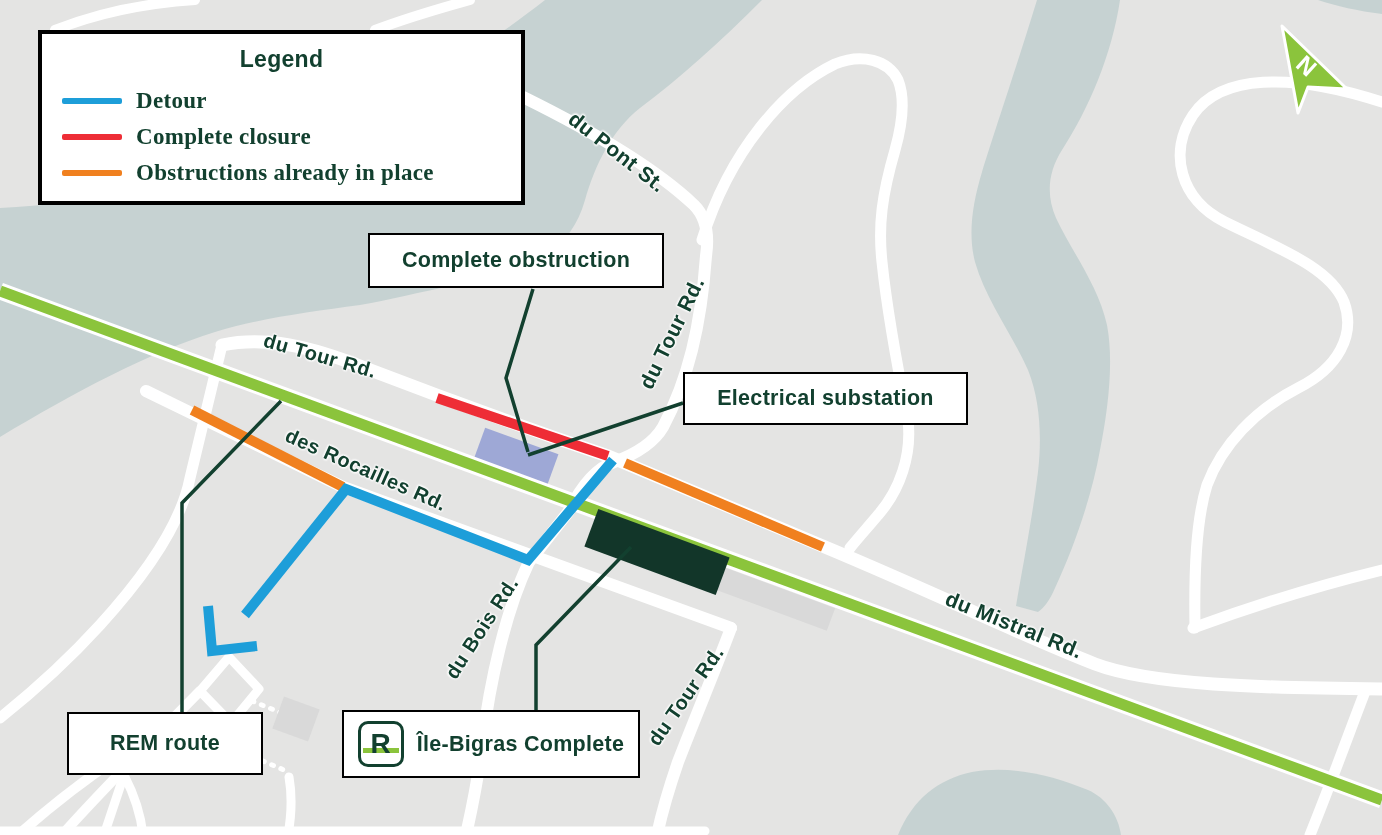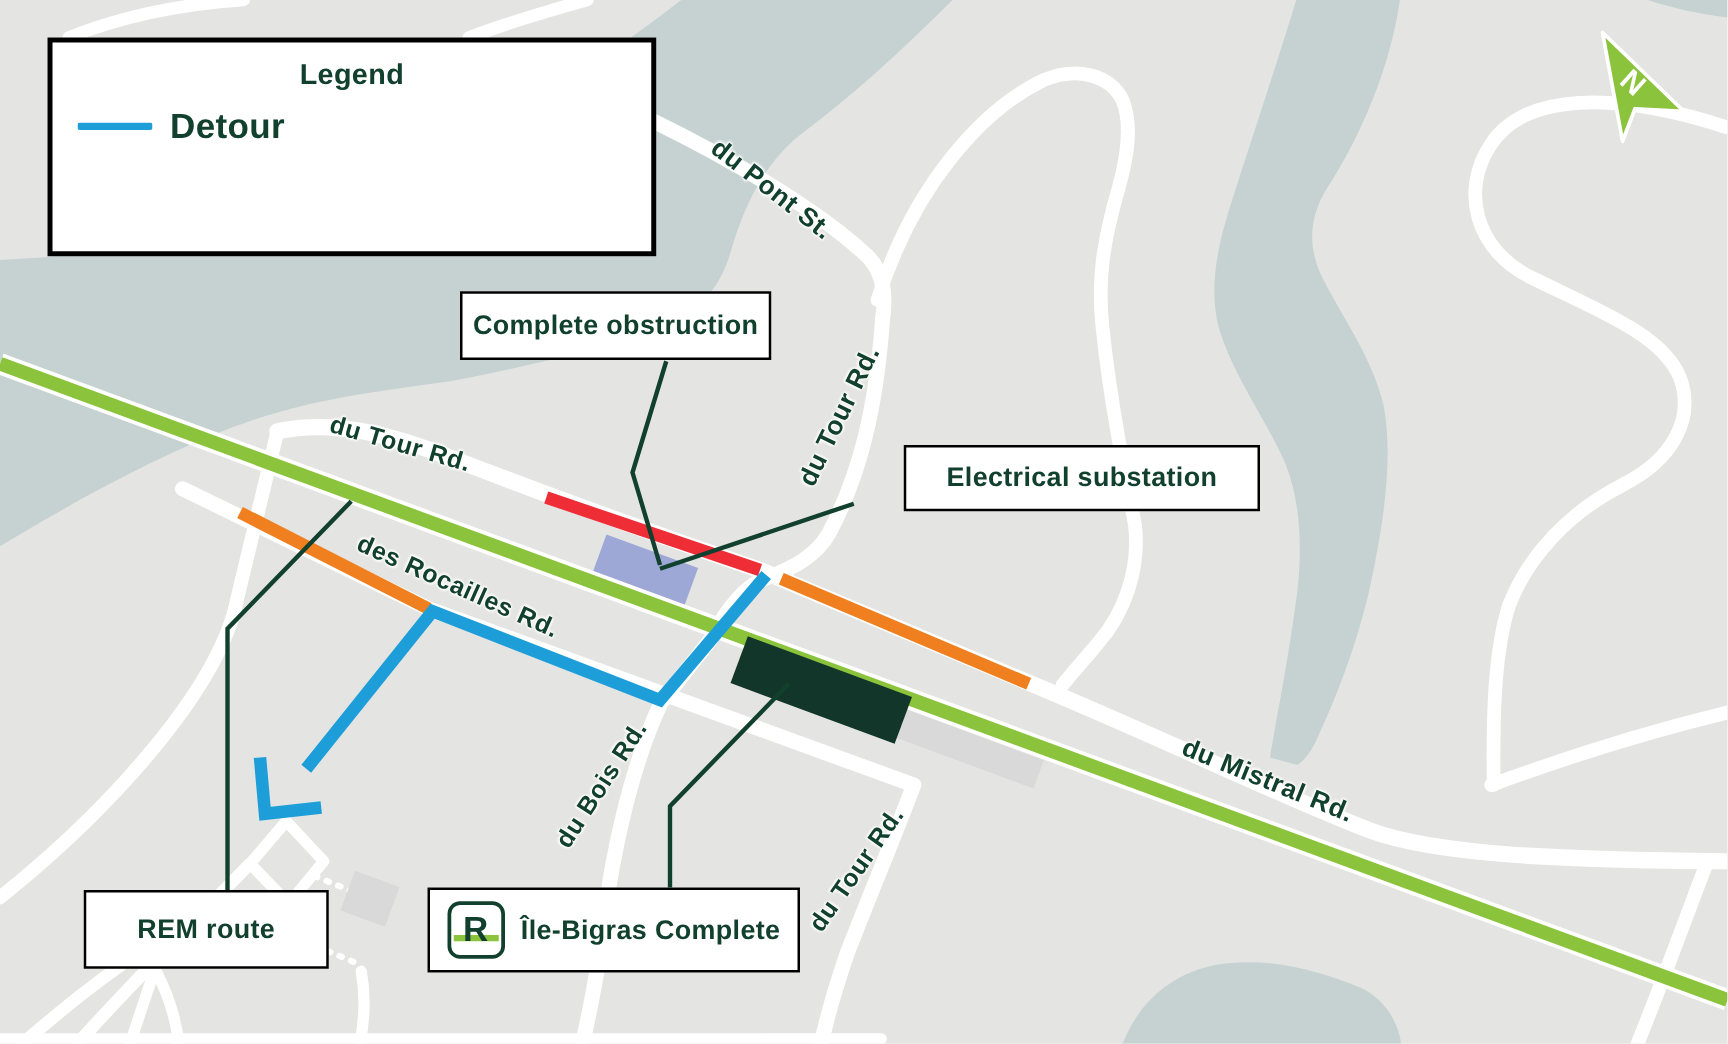--- a/index.html
+++ b/index.html
@@ -8,21 +8,21 @@
   #mapsvg{position:absolute;left:0;top:0;}
   .box{position:absolute;background:#ffffff;border:2px solid #000000;color:#12402f;
        display:flex;align-items:center;justify-content:center;
        font-weight:bold;letter-spacing:.3px;box-sizing:border-box;}
   .callout-text{font-size:21.5px;white-space:nowrap;}
   #legend{left:38px;top:30px;width:487px;height:175px;border-width:4px;
           flex-direction:column;justify-content:flex-start;align-items:stretch;}
   #legend .lg-title{text-align:center;font-size:23px;margin-top:12px;}
   .lg-row{display:flex;align-items:center;height:36px;margin-left:20px;}
   .lg-row svg{flex:0 0 auto;}
-  .lg-label{font-size:28px;margin-left:14px;white-space:nowrap;}
+  .lg-label{font-size:23px;margin-left:14px;white-space:nowrap;font-family:Liberation Serif, serif;}
   .street{position:absolute;color:#12402f;font-weight:bold;font-size:20px;white-space:nowrap;
           letter-spacing:.5px;
           text-shadow:0 0 3px #fff,0 0 3px #fff,1px 1px 2px #fff,-1px -1px 2px #fff;}
   .rem-badge{position:relative;width:46px;height:46px;border:3px solid #12402f;border-radius:10px;
              background:#fff;box-sizing:border-box;margin-right:13px;flex:0 0 auto;}
   .rem-badge .bar{position:absolute;left:2px;right:2px;top:24px;height:5px;}
   .rem-badge .r{position:absolute;left:0;right:0;top:4px;text-align:center;
                 font-size:28px;font-weight:bold;color:#12402f;}
 </style>
 </head>
@@ -120,28 +120,40 @@
 
   <div id="legend" class="box">
     <div class="lg-title">Legend</div>
     <div style="margin-top:10px;">
       <div class="lg-row">
         <svg width="60" height="6">
           <rect width="60" height="6" rx="2" fill="#1d9ed9"></rect>
           </svg>
         <span class="lg-label">Detour</span>
       </div>
+      <div class="lg-row">
+        <svg width="60" height="6">
+          <rect width="60" height="6" rx="2" fill="#ee2d36"></rect>
+          </svg>
+        <span class="lg-label">Complete closure</span>
+      </div>
+      <div class="lg-row">
+        <svg width="60" height="6">
+          <rect width="60" height="6" rx="2" fill="#f0801f"></rect>
+          </svg>
+        <span class="lg-label">Obstructions already in place</span>
+      </div>
     </div>
   </div>
 
-  <div class="box" style="left:368px;top:233px;width:249px;height:55px;">
+  <div class="box" style="left:368px;top:233px;width:296px;height:55px;">
     <span class="callout-text">Complete obstruction</span>
   </div>
 
-  <div class="box" style="left:683px;top:356px;width:285px;height:53px;margin-left:40px;">
+  <div class="box" style="left:683px;top:372px;width:285px;height:53px;">
     <span class="callout-text">Electrical substation</span>
   </div>
 
   <div class="box" style="left:67px;top:712px;width:196px;height:63px;">
     <span class="callout-text">REM route</span>
   </div>
 
   <div class="box" style="left:342px;top:710px;width:298px;height:68px;">
     <span class="rem-badge">
       <span class="bar" style="background:#8bc43c;"></span>

